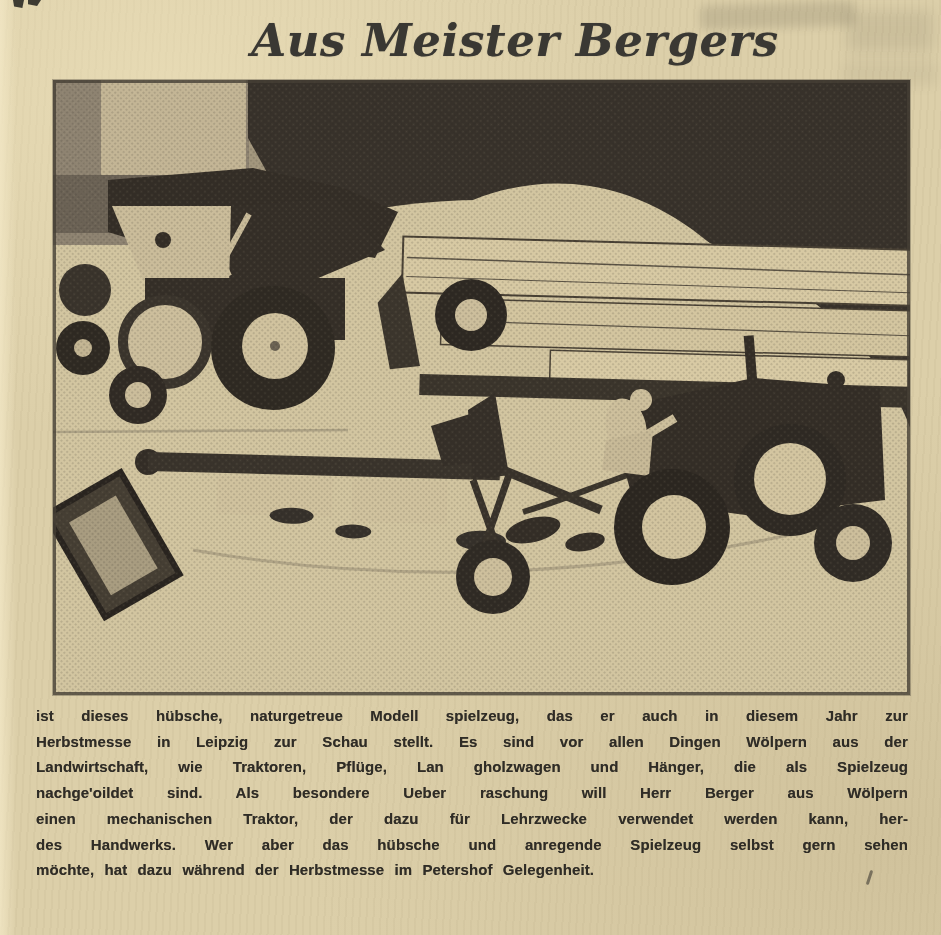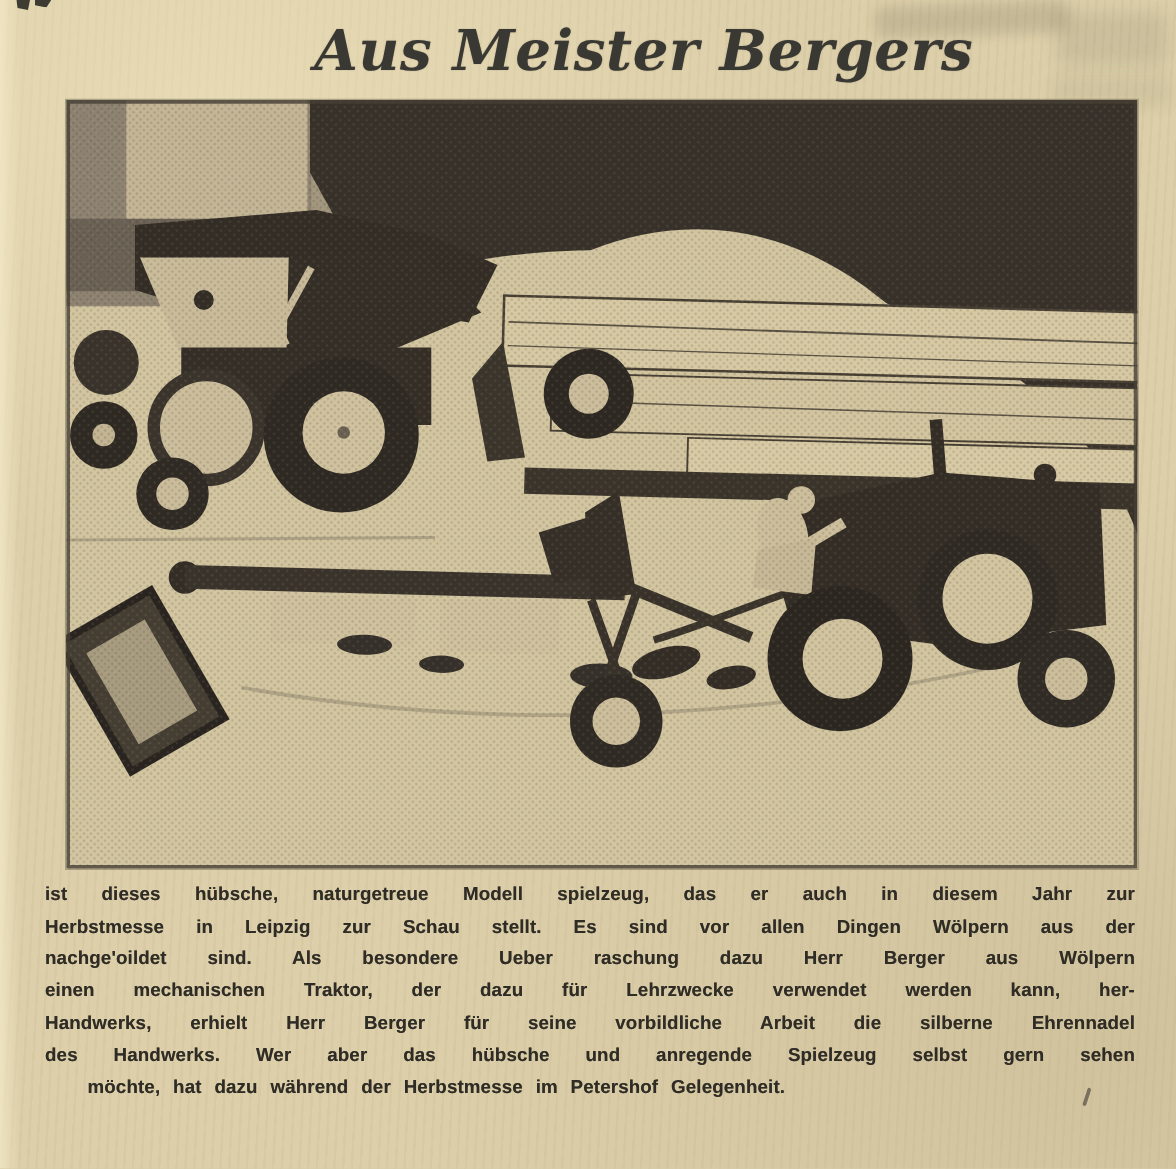--- a/index.html
+++ b/index.html
@@ -57,21 +57,21 @@
   .caption{
     position:absolute;left:36px;top:703px;width:872px;
     color:var(--caption-ink);
     font-size:15px;font-weight:bold;line-height:25.7px;
     letter-spacing:.1px;
   }
   .cap-line{
     margin:0;text-align:justify;text-align-last:justify;
     text-shadow:0 0 .5px rgba(47,44,38,.55);
   }
-  .cap-line:last-child{text-align:left;text-align-last:left;word-spacing:6px;margin-left:34px;}
+  .cap-line:last-child{text-align:left;text-align-last:left;word-spacing:6px;}
 
   .stray-mark{
     position:absolute;left:868px;top:870px;width:3px;height:15px;
     background:#4a453b;opacity:.65;transform:rotate(18deg);border-radius:2px;
   }
 </style>
 </head>
 <body>
 
 <div class="page">
@@ -201,21 +201,21 @@
         <rect x="0" y="0" width="857" height="615" fill="url(#ht-light)" opacity="0.10"></rect>
 
         <rect x="1.5" y="1.5" width="854" height="612" fill="none" stroke="#453e34" stroke-width="3" opacity=".8"></rect>
       </g>
     </svg>
   </figure>
 
   <div class="caption">
     <p class="cap-line">ist dieses hübsche, naturgetreue Modell spielzeug, das er auch in diesem Jahr zur</p>
     <p class="cap-line">Herbstmesse in Leipzig zur Schau stellt. Es sind vor allen Dingen Wölpern aus der</p>
-    <p class="cap-line">nachge'oildet sind. Als besondere Ueber raschung dazu Herr Berger aus Wölpern</p>
+    <p class="cap-line">Landwirtschaft, wie Traktoren, Pflüge, Lan gholzwagen und Hänger, die als Spielzeug</p>
+    <p class="cap-line">nachge'oildet sind. Als besondere Ueber raschung will Herr Berger aus Wölpern</p>
     <p class="cap-line">einen mechanischen Traktor, der dazu für Lehrzwecke verwendet werden kann, her-</p>
-    <p class="cap-line">Handwerks, erhielt Herr Berger für seine vorbildliche Arbeit die silberne Ehrennadel</p>
     <p class="cap-line">des Handwerks. Wer aber das hübsche und anregende Spielzeug selbst gern sehen</p>
     <p class="cap-line">möchte, hat dazu während der Herbstmesse im Petershof Gelegenheit.</p>
   </div>
 
   <div class="stray-mark"></div>
 </div>
 
 </body></html>

